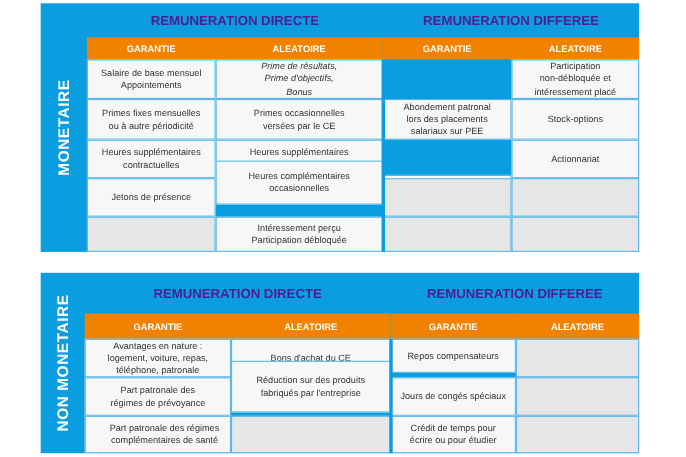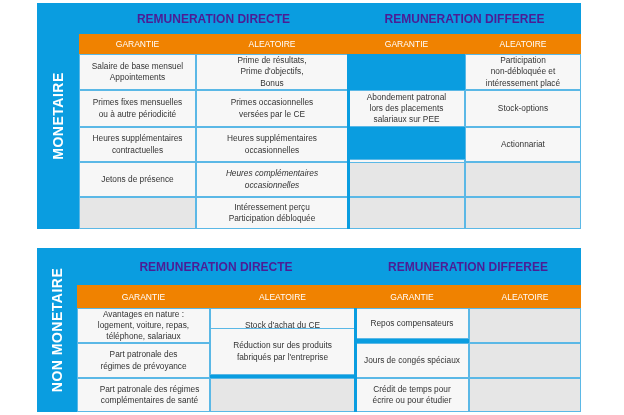--- a/index.html
+++ b/index.html
@@ -4,21 +4,21 @@
 <style>
   html, body { margin:0; padding:0; background:#ffffff; }
   body { width:624px; height:415px; position:relative; overflow:hidden;
          font-family:"Liberation Sans", "DejaVu Sans", sans-serif; }
   .tbl { position:absolute; background:#0a9de0; }
   .side { position:absolute; left:0; top:0; bottom:0; display:flex; align-items:center; justify-content:center; }
   .side span { display:block; transform:rotate(-90deg); white-space:nowrap; color:#ffffff;
                font-weight:bold; font-size:14px; letter-spacing:0.5px; }
   .grp { position:absolute; color:#4c1d95; font-weight:bold; font-size:12px; text-align:center;
          display:flex; align-items:center; justify-content:center; }
-  .sub { position:absolute; background:#f08200; color:#ffffff; font-weight:normal; font-size:8.5px;
+  .sub { position:absolute; background:#f08200; color:#ffffff; font-weight:bold; font-size:8.5px;
          display:flex; align-items:center; justify-content:center; }
   .cell { position:absolute; background:#f7f7f7; box-sizing:border-box; border:1px solid #5bb8e6;
           color:#333333; font-size:8.3px; line-height:1.35; text-align:center;
           display:flex; align-items:center; justify-content:center; padding:2px 4px; white-space:pre-line; }
   .cell.empty { background:#e6e6e6; }
   .divider { position:absolute; background:#0a9de0; width:3px; }
 </style>
 </head>
 <body>
 
@@ -29,21 +29,21 @@
   <div class="grp" style="left:42px; top:0; width:269px; height:31px;">REMUNERATION DIRECTE</div>
   <div class="grp" style="left:311px; top:0; width:233px; height:31px;">REMUNERATION DIFFEREE</div>
 
   <div class="sub" style="left:42px; top:31px; width:117px; height:20px;">GARANTIE</div>
   <div class="sub" style="left:159px; top:31px; width:152px; height:20px;">ALEATOIRE</div>
   <div class="sub" style="left:311px; top:31px; width:117px; height:20px;">GARANTIE</div>
   <div class="sub" style="left:428px; top:31px; width:116px; height:20px;">ALEATOIRE</div>
 
   <div class="cell" style="left:42px; top:51px; width:117px; height:36px;">Salaire de base mensuel
 Appointements</div>
-  <div class="cell" style="left:159px; top:51px; width:152px; height:36px;">Prime de résultats,
+  <div class="cell" style="left:159px; top:51px; width:152px; height:36px;font-style:italic;">Prime de résultats,
 Prime d'objectifs,
 Bonus</div>
   <div class="cell" style="left:428px; top:51px; width:116px; height:36px;">Participation
 non-débloquée et
 intéressement placé</div>
 
   <div class="cell" style="left:42px; top:87px; width:117px; height:37px;">Primes fixes mensuelles
 ou à autre périodicité</div>
   <div class="cell" style="left:159px; top:87px; width:152px; height:37px;">Primes occasionnelles
 versées par le CE</div>
@@ -54,21 +54,21 @@
 
   <div class="cell" style="left:42px; top:124px; width:117px; height:35px;">Heures supplémentaires
 contractuelles</div>
   <div class="cell" style="left:159px; top:124px; width:152px; height:35px;">Heures supplémentaires
 occasionnelles</div>
   <div class="cell" style="left:311px; top:124px; width:117px; height:35px;margin-top:32px;">Complément de salaire
 en cas de maladie</div>
   <div class="cell" style="left:428px; top:124px; width:116px; height:35px;">Actionnariat</div>
 
   <div class="cell" style="left:42px; top:159px; width:117px; height:35px;">Jetons de présence</div>
-  <div class="cell" style="left:159px; top:159px; width:152px; height:35px;font-style:italic;">Heures complémentaires
+  <div class="cell" style="left:159px; top:143px; width:152px; height:40px;">Heures complémentaires
 occasionnelles</div>
   <div class="cell empty" style="left:311px; top:159px; width:117px; height:35px;"></div>
   <div class="cell empty" style="left:428px; top:159px; width:116px; height:35px;"></div>
 
   <div class="cell empty" style="left:42px; top:194px; width:117px; height:32px;"></div>
   <div class="cell" style="left:159px; top:194px; width:152px; height:32px;">Intéressement perçu
 Participation débloquée</div>
   <div class="cell empty" style="left:311px; top:194px; width:117px; height:32px;"></div>
   <div class="cell empty" style="left:428px; top:194px; width:116px; height:32px;"></div>
 
@@ -82,22 +82,22 @@
   <div class="grp" style="left:40px; top:0; width:278px; height:37px;">REMUNERATION DIRECTE</div>
   <div class="grp" style="left:318px; top:0; width:226px; height:37px;">REMUNERATION DIFFEREE</div>
 
   <div class="sub" style="left:40px; top:37px; width:133px; height:23px;">GARANTIE</div>
   <div class="sub" style="left:173px; top:37px; width:145px; height:23px;">ALEATOIRE</div>
   <div class="sub" style="left:318px; top:37px; width:114px; height:23px;">GARANTIE</div>
   <div class="sub" style="left:432px; top:37px; width:112px; height:23px;">ALEATOIRE</div>
 
   <div class="cell" style="left:40px; top:60px; width:133px; height:35px;">Avantages en nature :
 logement, voiture, repas,
-téléphone, salariaux</div>
-  <div class="cell" style="left:173px; top:60px; width:145px; height:35px;">Stock d'achat du CE</div>
+téléphone, patronale</div>
+  <div class="cell" style="left:173px; top:60px; width:145px; height:35px;">Bons d'achat du CE</div>
   <div class="cell" style="left:318px; top:60px; width:114px; height:31px;">Repos compensateurs</div>
   <div class="cell empty" style="left:432px; top:60px; width:112px; height:35px;"></div>
 
   <div class="cell" style="left:40px; top:95px; width:133px; height:35px;">Part patronale des
 régimes de prévoyance</div>
   <div class="cell" style="left:173px; top:80px; width:145px; height:47px;">Réduction sur des produits
 fabriqués par l'entreprise</div>
   <div class="cell" style="left:318px; top:95px; width:114px; height:35px;">Jours de congés spéciaux</div>
   <div class="cell empty" style="left:432px; top:95px; width:112px; height:35px;"></div>
 

